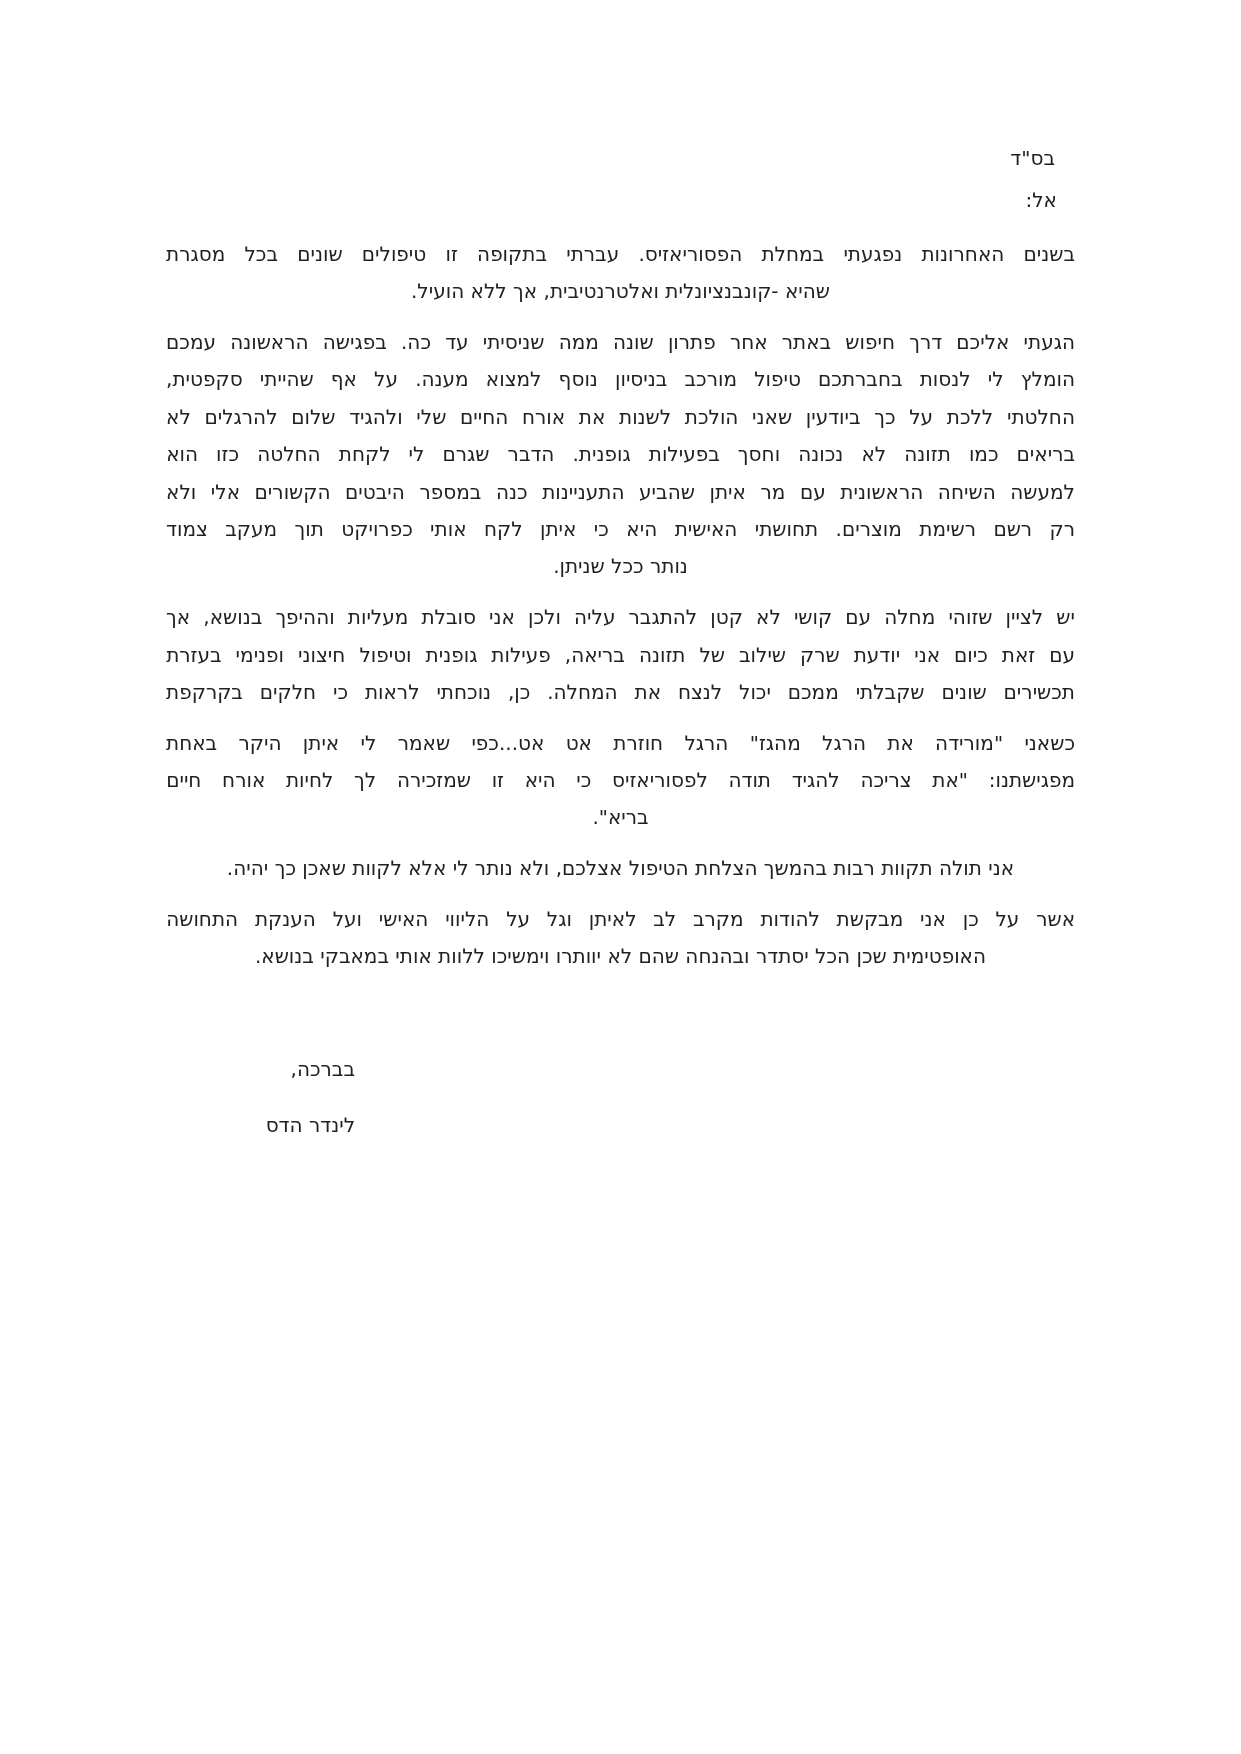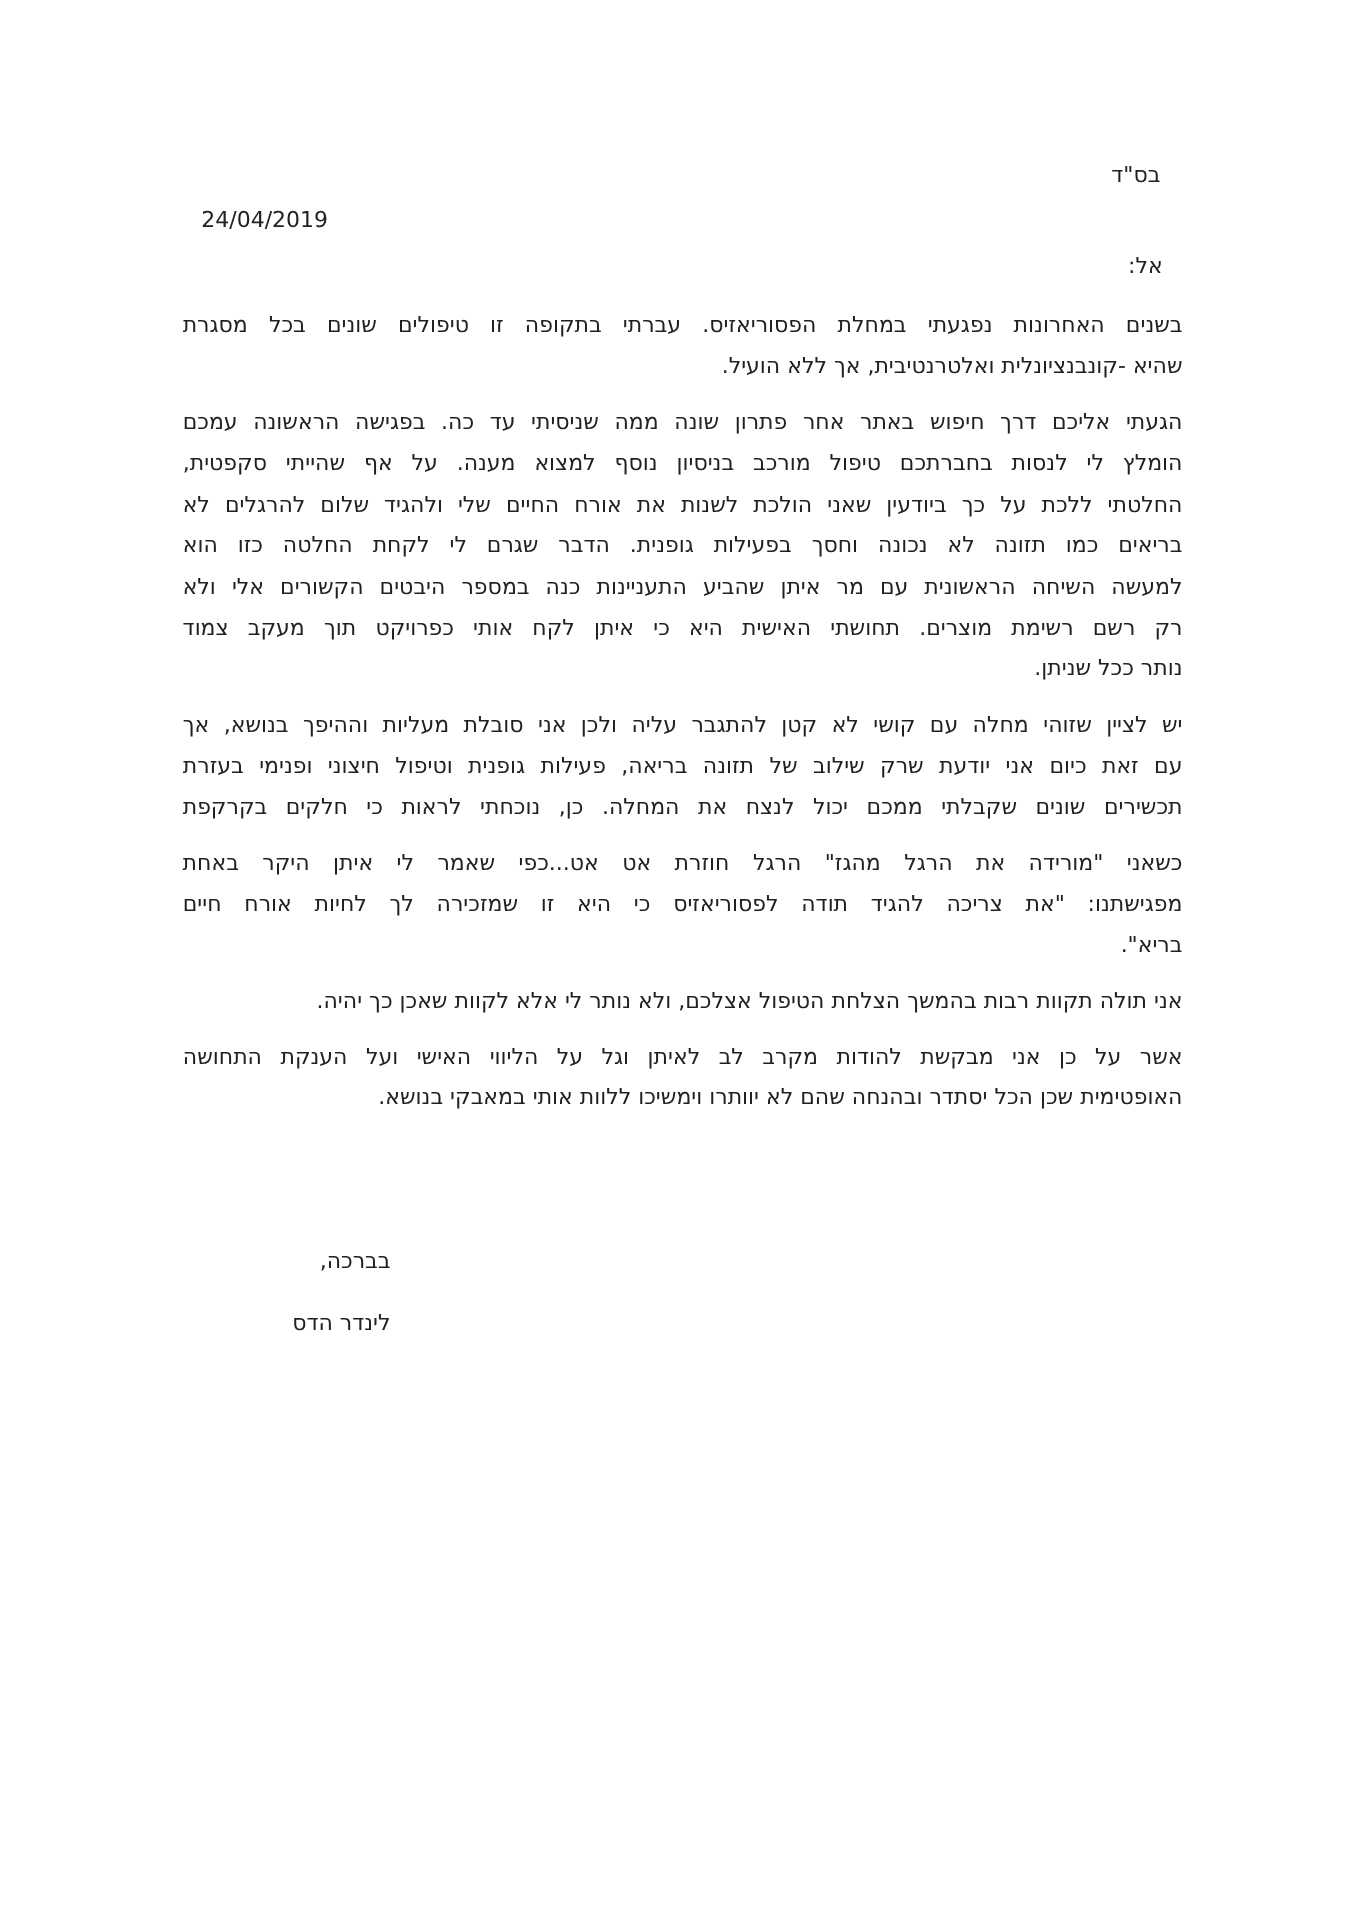--- a/index.html
+++ b/index.html
@@ -56,42 +56,41 @@
   .line {
     display: flex;
     justify-content: space-between;
     align-items: center;
     height: 37.5px;
   }
   .line.last {
     display: block;
     height: 37.5px;
     line-height: 37.5px;
-    text-align: right;
+    text-align: center;
   }
   .closing {
-    margin-top: 118px;
+    margin-top: 82px;
     line-height: 24px;
     text-align: right;
     margin-right: 720px;
     white-space: nowrap;
   }
   .signature {
     margin-top: 32px;
     line-height: 24px;
     margin-right: 720px;
     white-space: nowrap;
   }
 </style>
 </head>
 <body>
 
 <div class="page">
   <div class="bsd">בס"ד</div>
-  <div class="date">24/04/2019</div>
   <div class="to">אל:</div>
   <div class="body" id="paragraphs">
       <div class="paragraph">
         <div class="line">
           <span>בשנים</span>
           <span>האחרונות</span>
           <span>נפגעתי</span>
           <span>במחלת</span>
           <span>הפסוריאזיס.</span>
           <span>עברתי</span>

